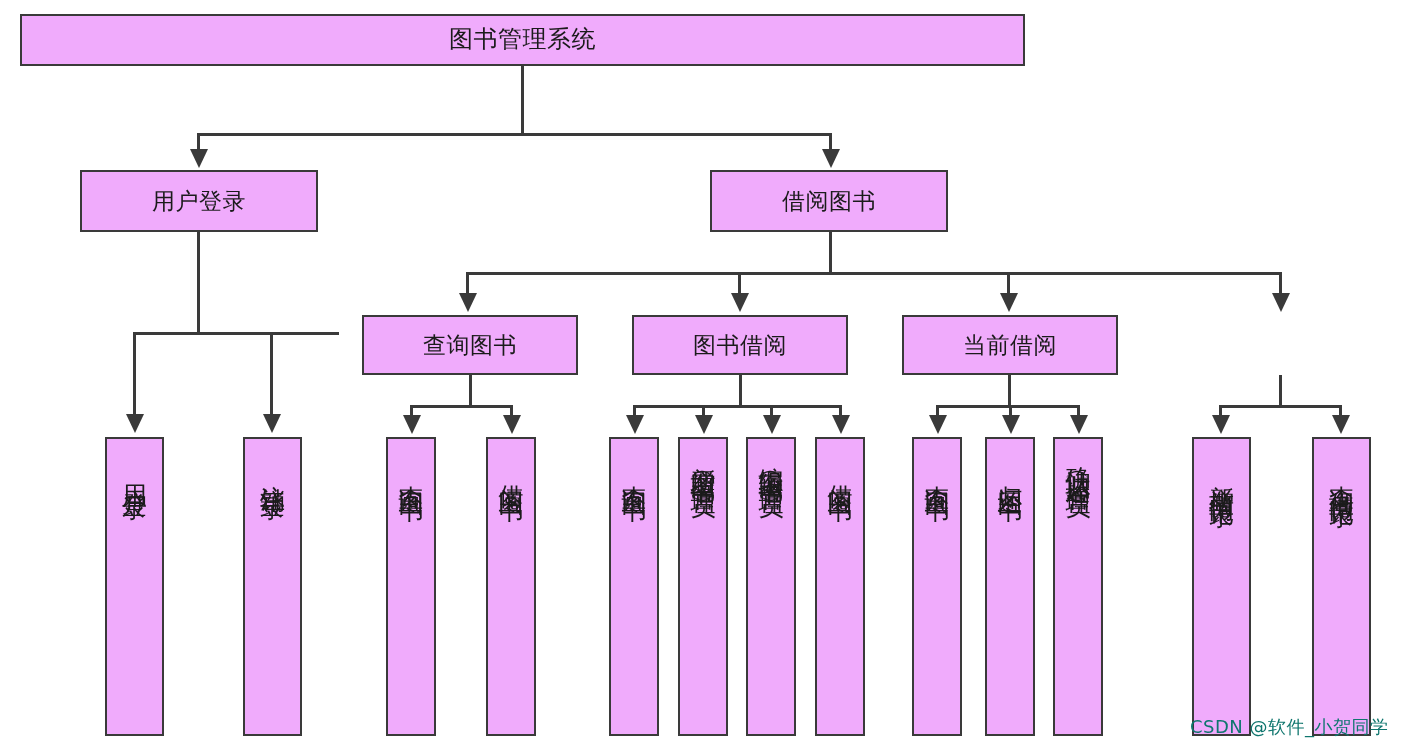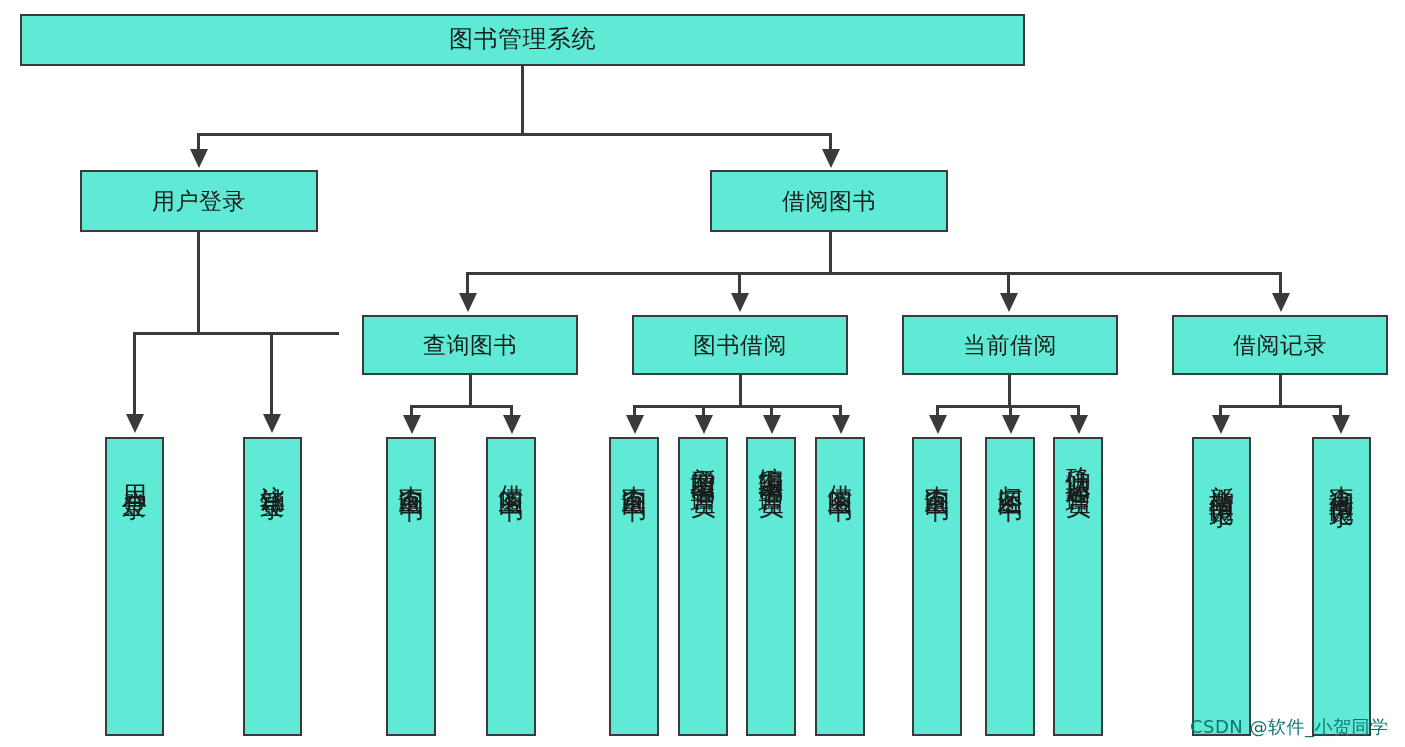--- a/index.html
+++ b/index.html
@@ -12,21 +12,21 @@
     position:relative;
     width:1405px;
     height:747px;
     background:#ffffff;
     overflow:hidden;
   }
   
   .node{
     position:absolute;
     box-sizing:border-box;
-    background:#5eead4;
+    background:#f0abfc;
     border:2px solid #3a3a3a;
     display:flex;
     align-items:center;
     justify-content:center;
     color:#1b1b1b;
     line-height:1.14;
   }
   .node .lbl{
     display:block;
     text-align:center;
@@ -117,23 +117,20 @@
 
   <div class="node h" style="left:362px;top:315px;width:216px;height:60px;">
     <span class="lbl">查询图书</span>
   </div>
   <div class="node h" style="left:632px;top:315px;width:216px;height:60px;">
     <span class="lbl">图书借阅</span>
   </div>
   <div class="node h" style="left:902px;top:315px;width:216px;height:60px;">
     <span class="lbl">当前借阅</span>
   </div>
-  <div class="node h" style="left:1172px;top:315px;width:216px;height:60px;">
-    <span class="lbl">借阅记录</span>
-  </div>
 
   <div class="ln v" style="left:469px;top:375px;height:32px;"></div>
   <div class="ln h" style="left:410px;top:405px;width:102px;"></div>
   <div class="ln v" style="left:410px;top:405px;height:12px;"></div>
   <div class="arw" style="left:403px;top:415px;"></div>
   <div class="ln v" style="left:510px;top:405px;height:12px;"></div>
   <div class="arw" style="left:503px;top:415px;"></div>
 
   <div class="ln v" style="left:739px;top:375px;height:32px;"></div>
   <div class="ln h" style="left:633px;top:405px;width:208px;"></div>

